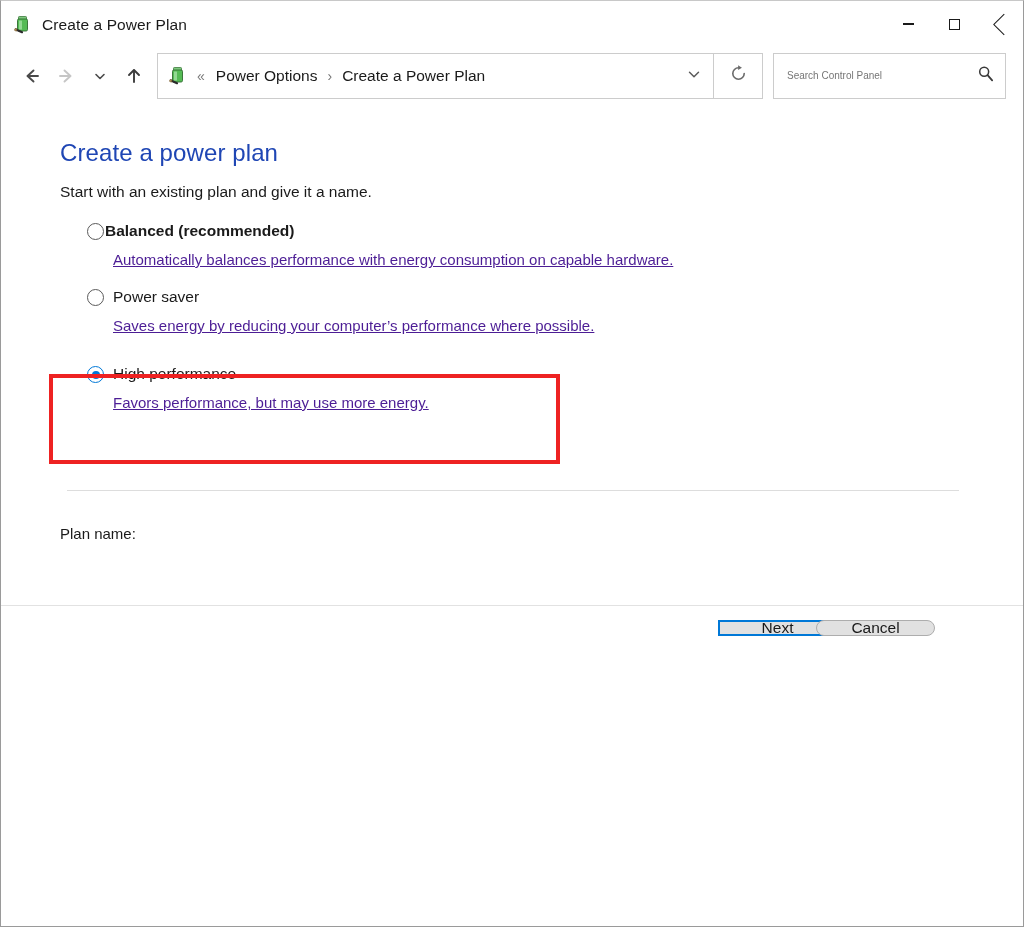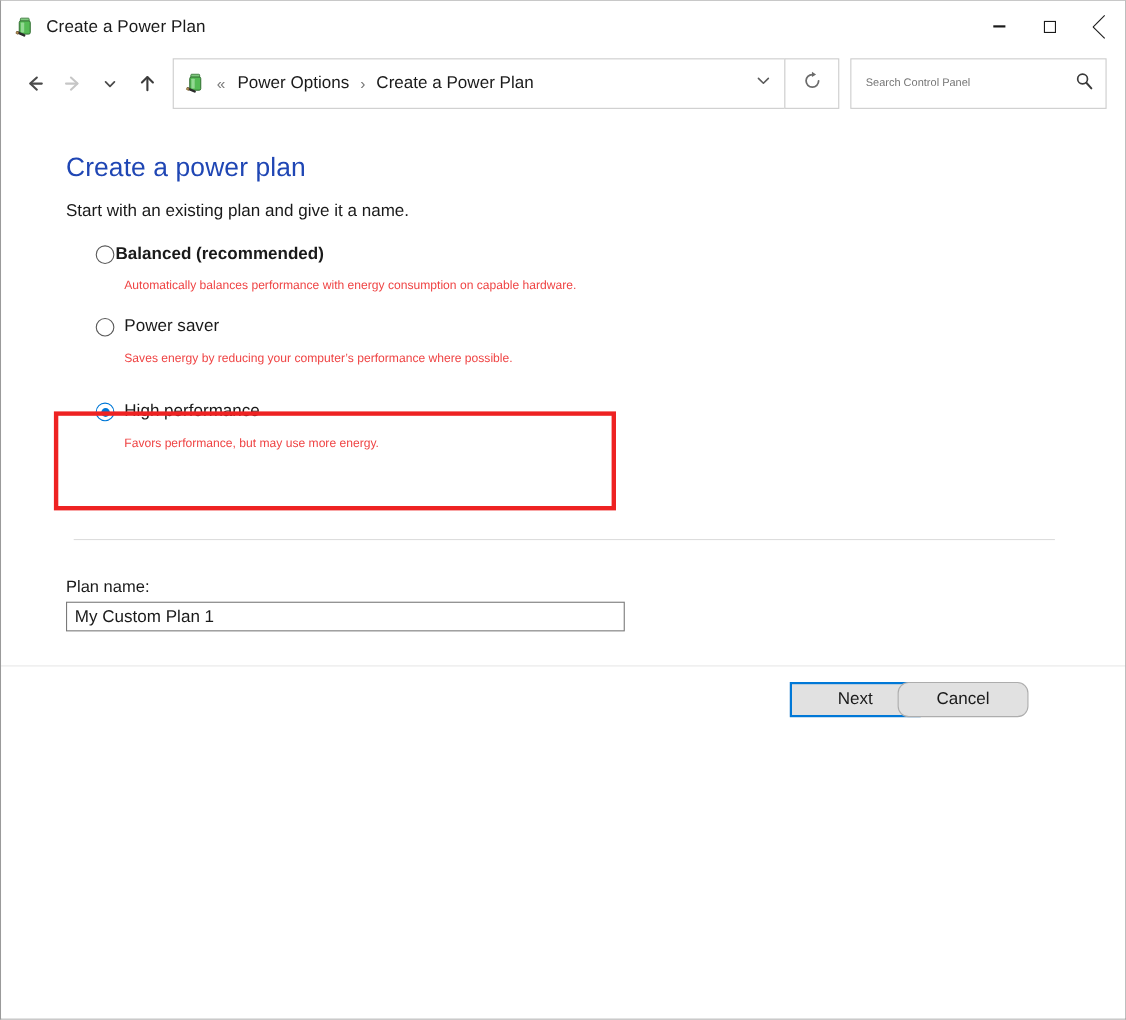--- a/index.html
+++ b/index.html
@@ -237,24 +237,25 @@
     font-size: 15.5px;
     color: #1a1a1a;
     line-height: 22px;
     cursor: default;
     white-space: nowrap;
   }
   .option-label.bold { font-weight: bold; margin-left: 19px; }
   .option-desc {
     margin-left: 27px;
     margin-top: 7px;
-    font-size: 11px;
-    color: #ef4444;
+    font-size: 15px;
+    color: #4c1d95;
     line-height: 22px;
     white-space: nowrap;
+    text-decoration: underline;
   }
 
   
   .highlight-box {
     position: absolute;
     left: 48px;
     top: 272px;
     width: 511px;
     height: 90px;
     border: 4px solid #ee2222;
@@ -301,21 +302,21 @@
     border-top: 1px solid #e2e2e2;
   }
   .footer {
     position: absolute;
     top: 605px; left: 0;
     width: 1022px; height: 74px;
     background: #ffffff;
   }
   .btn {
     position: absolute;
-    height: 32px;
+    height: 16px;
     display: flex; align-items: center; justify-content: center;
     font-size: 15.5px;
     color: #1a1a1a;
     background: #e1e1e1;
     border: 1px solid #adadad;
     cursor: default;
     user-select: none;
   }
   .btn.primary {
     border: 2px solid #0078d7;
@@ -470,21 +471,20 @@
         <span class="option-label">High performance</span>
         <div class="option-desc">Favors performance, but may use more energy.</div>
       </div>
     </div>
 
     <div class="highlight-box"></div>
 
     <div class="divider"></div>
 
     <div class="planname-label">Plan name:</div>
-    <div class="planname-input" placeholder="">My Custom Plan 1</div>
   </div>
 
   <div class="footer-sep"></div>
   <div class="footer">
     <div class="btn primary btn-next">Next</div>
     <div class="btn btn-cancel">Cancel</div>
   </div>
 
   <div class="blank-area"></div>
 </div>

